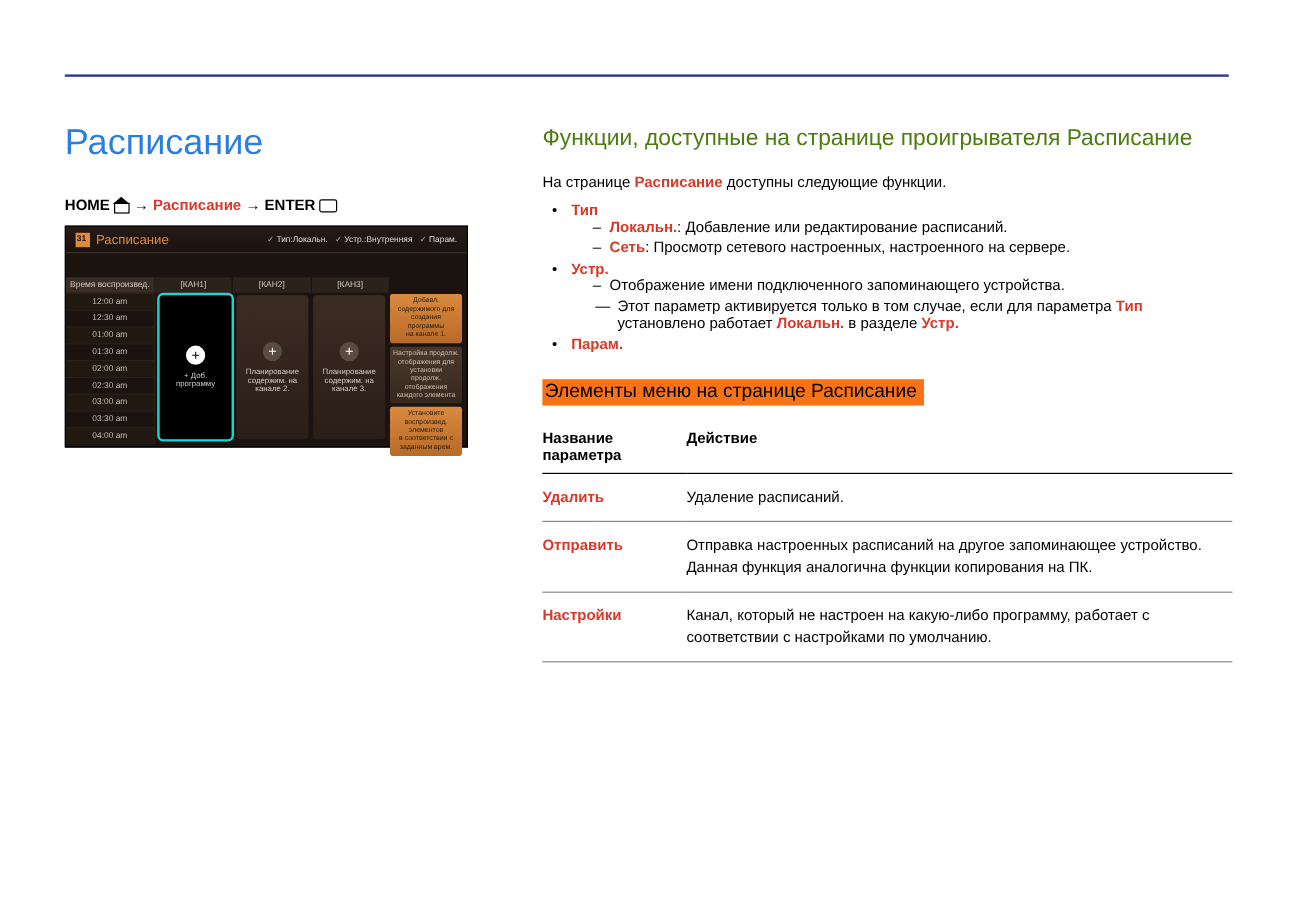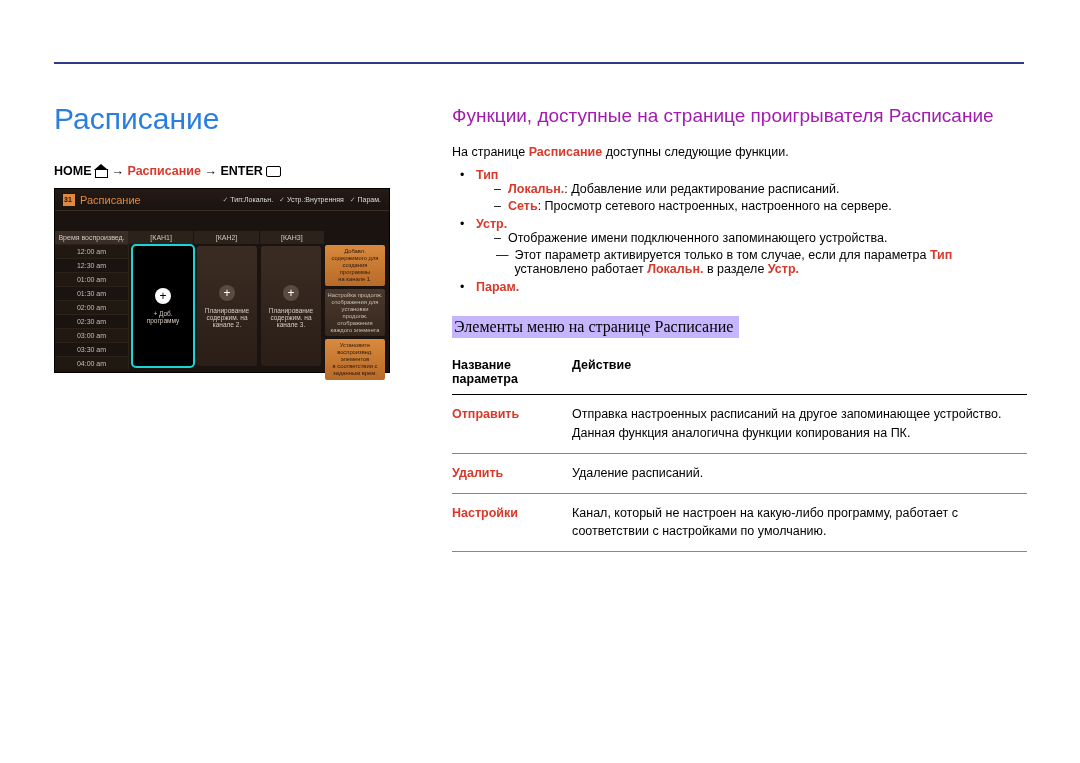--- a/index.html
+++ b/index.html
@@ -125,47 +125,46 @@
 
   
   .right-col {
     position: absolute;
     left: 452px;
     top: 105px;
     width: 575px;
   }
   .section-title {
     font-size: 19px;
-    color: #a21caf;
+    color: #4d7c0f;
     margin-bottom: 16px;
     font-weight: 400;
   }
   .para {
     font-size: 12.5px;
     line-height: 1.55;
     margin-bottom: 6px;
   }
   .red { color: #d8392a; }
   .bold { font-weight: bold; }
   ul.bul { list-style: none; padding-left: 14px; margin-bottom: 2px; }
   ul.bul > li { position: relative; padding-left: 10px; margin-bottom: 4px; }
   ul.bul > li::before { content: "•"; position: absolute; left: -6px; top: 0; }
   ul.dash { list-style: none; padding-left: 20px; }
   ul.dash > li { position: relative; padding-left: 12px; margin-bottom: 3px; }
   ul.dash > li::before { content: "‒"; position: absolute; left: -2px; top: 0; }
   .note-row { display:flex; gap:6px; padding-left: 20px; margin-bottom:4px; }
   .note-dash { flex:0 0 auto; }
   .subhead {
     display:inline-block;
-    background:#c4b5fd;
+    background:#f97316;
     font-size: 16px;
     padding: 2px 6px 2px 2px;
     margin-top: 18px;
     margin-bottom: 14px;
-    font-family: Liberation Serif, serif;
   }
   table.opts {
     width: 100%;
     border-collapse: collapse;
     font-size: 12.5px;
   }
   table.opts th {
     text-align: left;
     font-weight: bold;
     padding: 6px 4px 8px 0;
@@ -317,26 +316,26 @@
         <tr>
           <th class="col1">
             <div>Название</div>
             <div>параметра</div>
           </th>
           <th>Действие</th>
         </tr>
       </thead>
       <tbody>
         <tr>
+          <td class="name">Удалить</td>
+          <td>Удаление расписаний.</td>
+        </tr>
+        <tr>
           <td class="name">Отправить</td>
           <td>Отправка настроенных расписаний на другое запоминающее устройство. Данная функция аналогична функции копирования на ПК.</td>
-        </tr>
-        <tr>
-          <td class="name">Удалить</td>
-          <td>Удаление расписаний.</td>
         </tr>
         <tr>
           <td class="name">Настройки</td>
           <td>Канал, который не настроен на какую-либо программу, работает с соответствии с настройками по умолчанию.</td>
         </tr>
       </tbody>
     </table>
   </div>
 </div>
 

